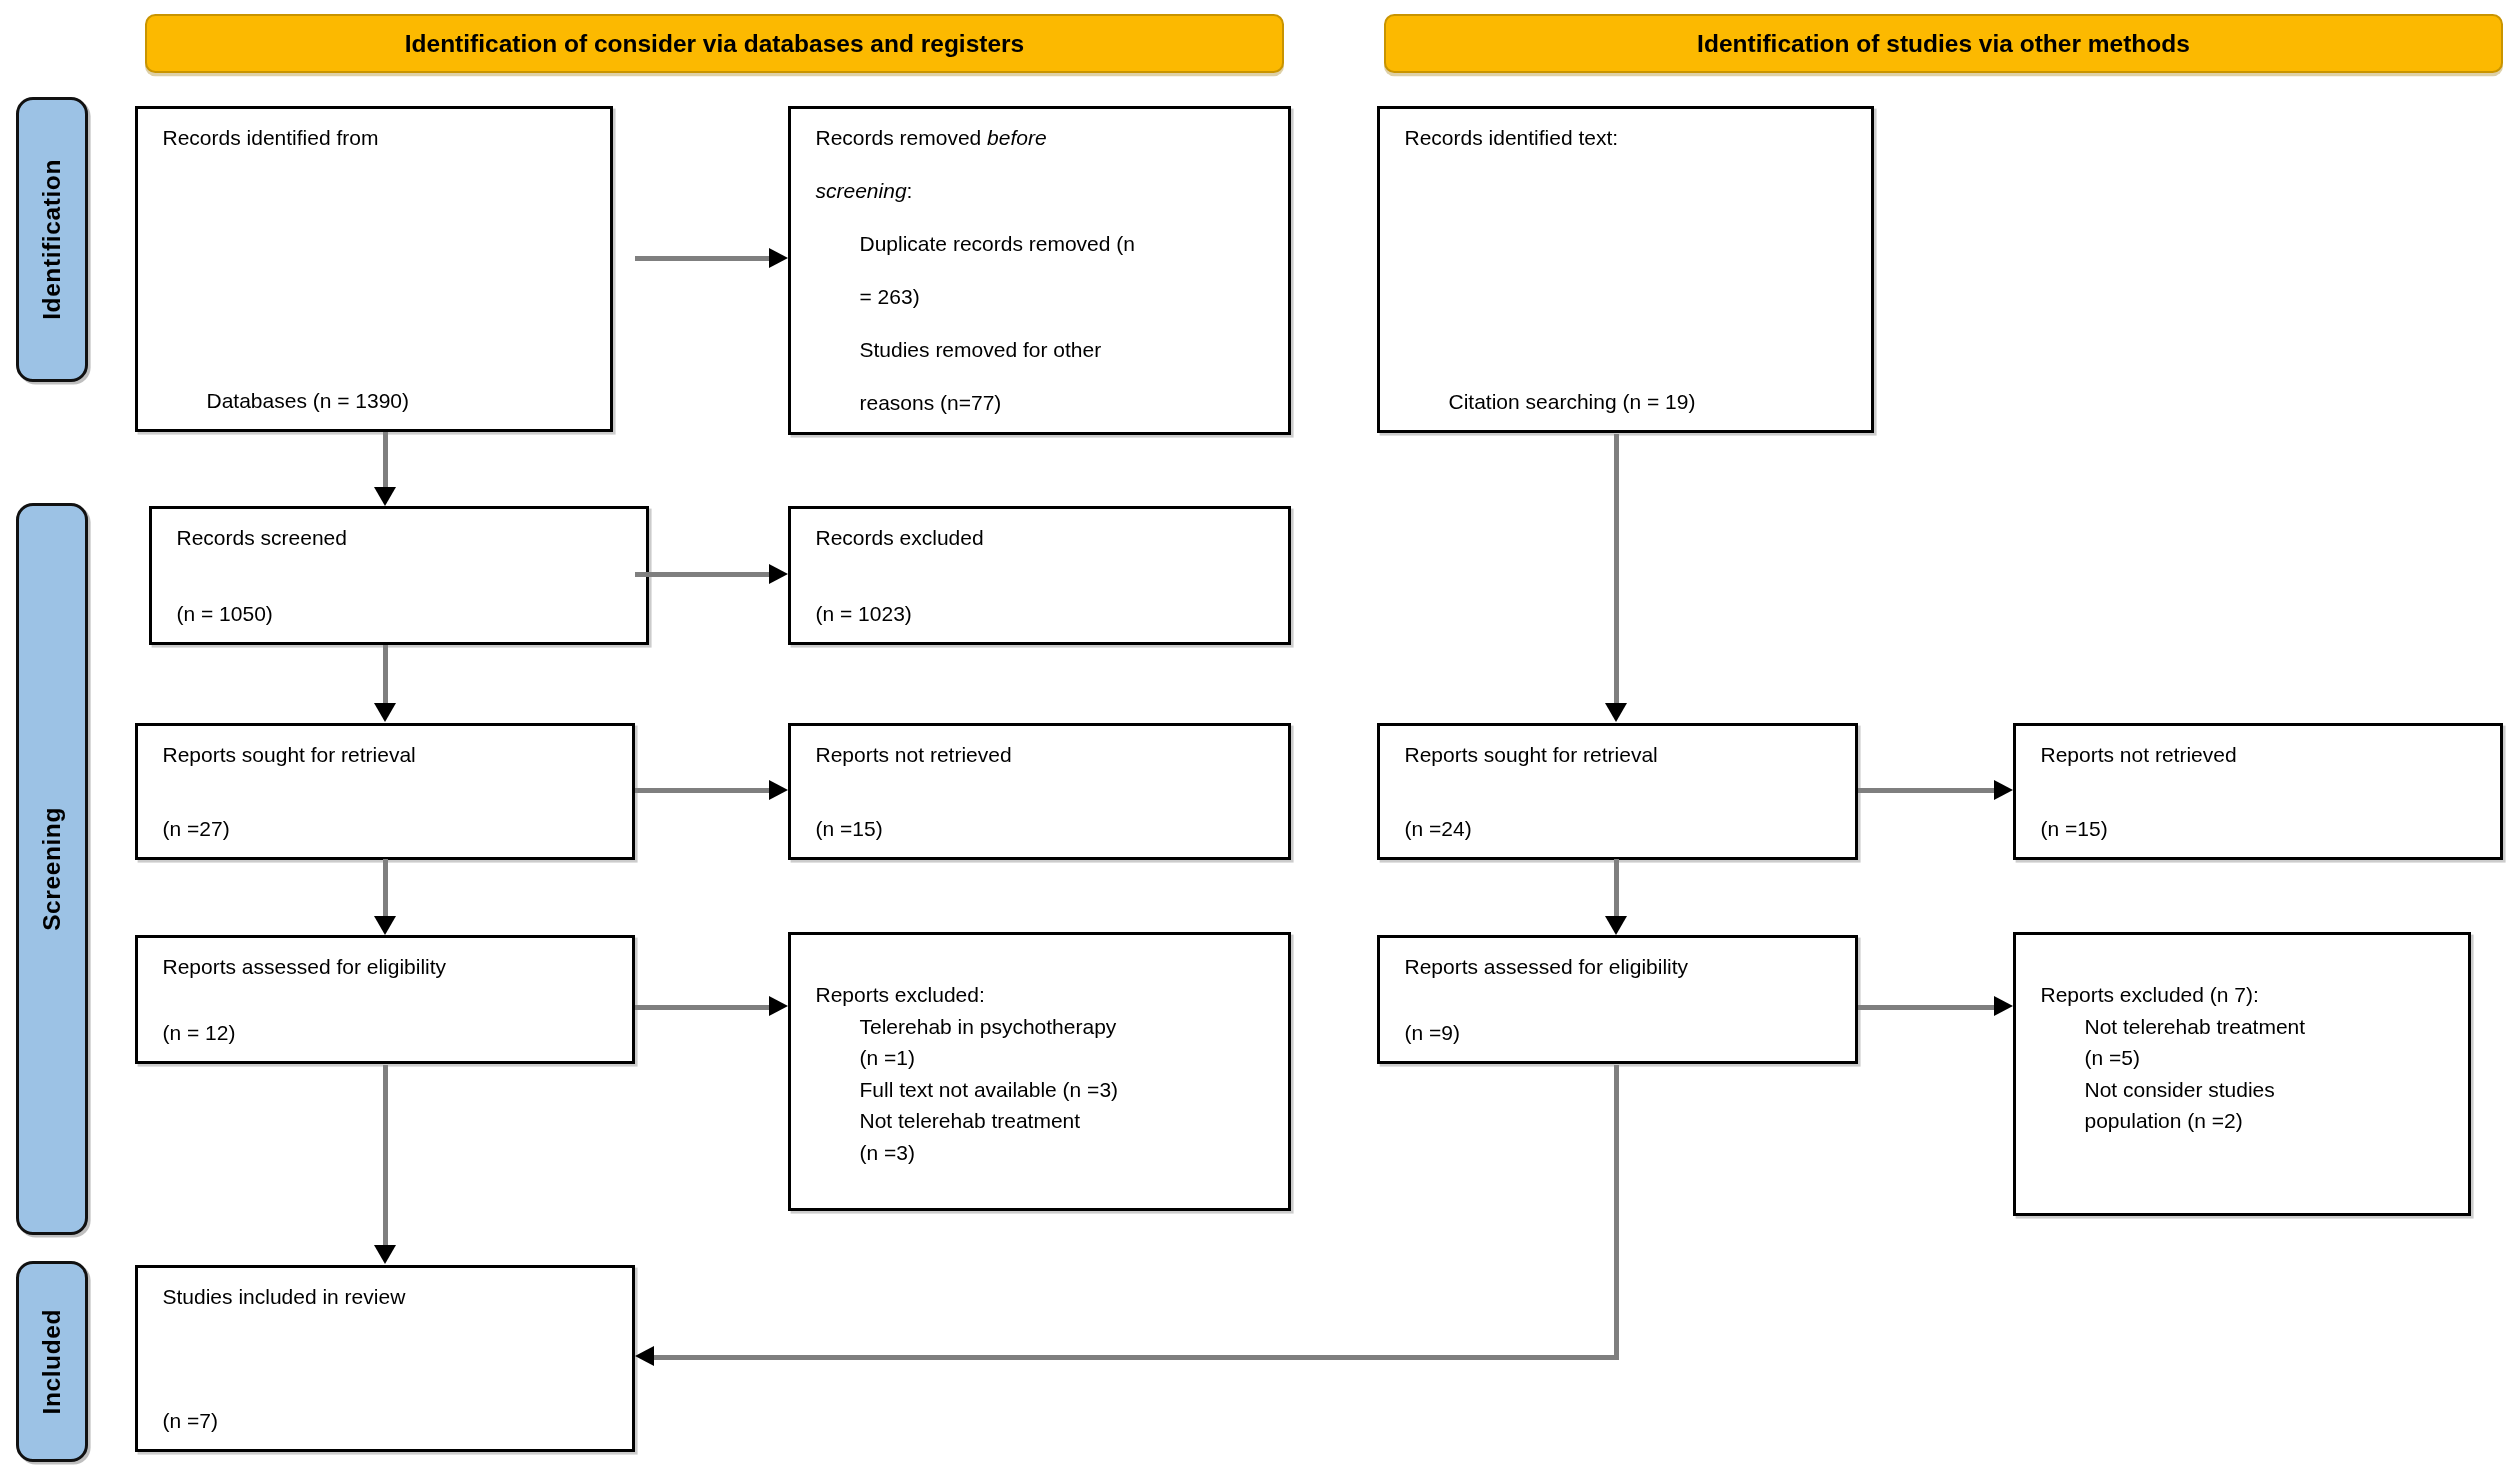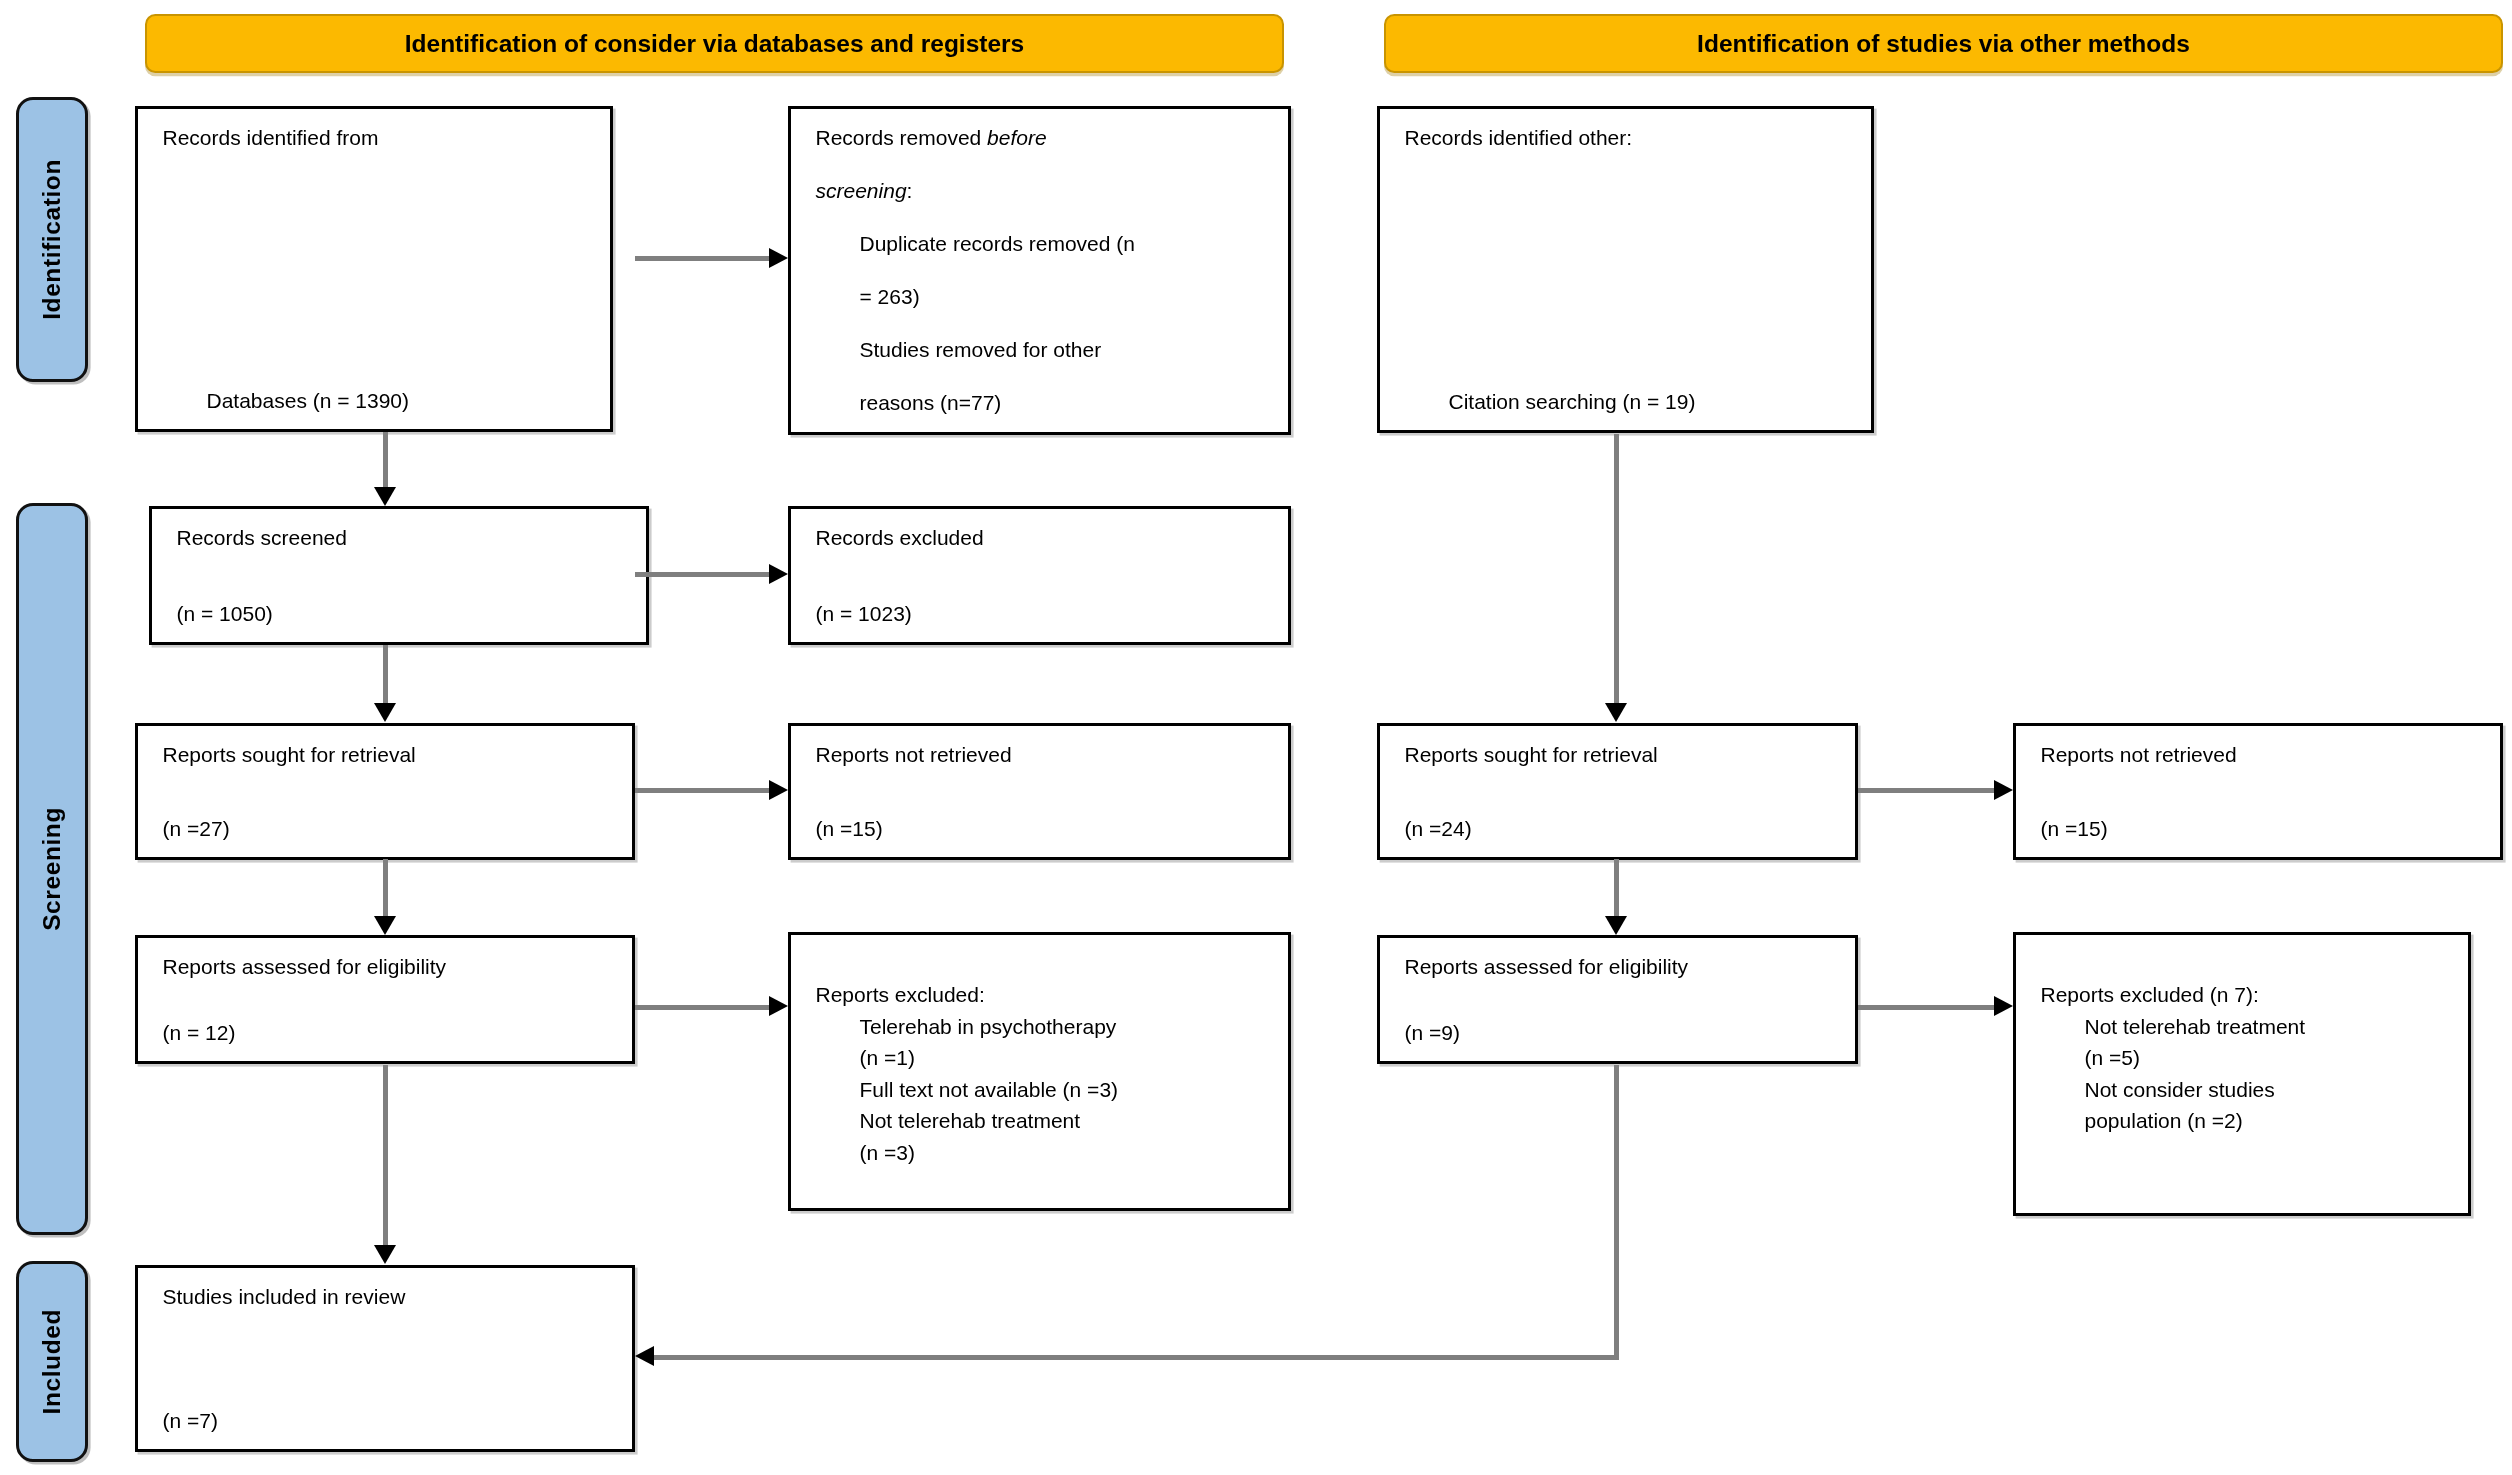--- a/index.html
+++ b/index.html
@@ -109,21 +109,21 @@
   <div class="box vt" style="left:788px; top:932px; width:503px; height:279px;">
       <div class="ln ind0"><span>Reports excluded:</span></div>
       <div class="ln ind1"><span>Telerehab in psychotherapy</span></div>
       <div class="ln ind1"><span>(n =1)</span></div>
       <div class="ln ind1"><span>Full text not available (n =3)</span></div>
       <div class="ln ind1"><span>Not telerehab treatment</span></div>
       <div class="ln ind1"><span>(n =3)</span></div>
     </div>
 
   <div class="box vc" style="left:1377px; top:106px; width:497px; height:327px;">
-      <div class="ln ind0"><span>Records identified other:</span></div>
+      <div class="ln ind0"><span>Records identified text:</span></div>
       <div class="ln ind1"><span>Citation searching (n = 19)</span></div>
     </div>
   <div class="box vc" style="left:1377px; top:723px; width:481px; height:137px;">
       <div class="ln ind0"><span>Reports sought for retrieval</span></div>
       <div class="ln ind0"><span>(n =24)</span></div>
     </div>
   <div class="box vc" style="left:1377px; top:935px; width:481px; height:129px;">
       <div class="ln ind0"><span>Reports assessed for eligibility</span></div>
       <div class="ln ind0"><span>(n =9)</span></div>
     </div>

